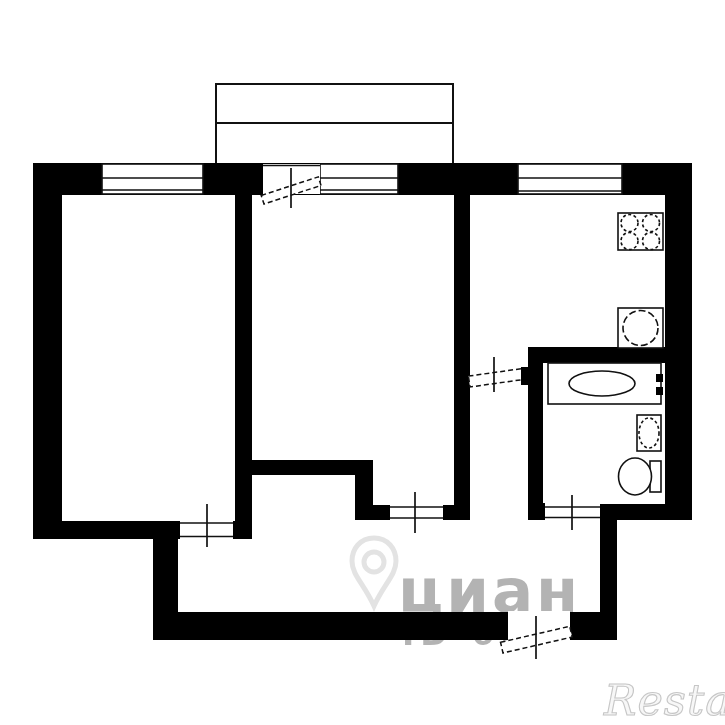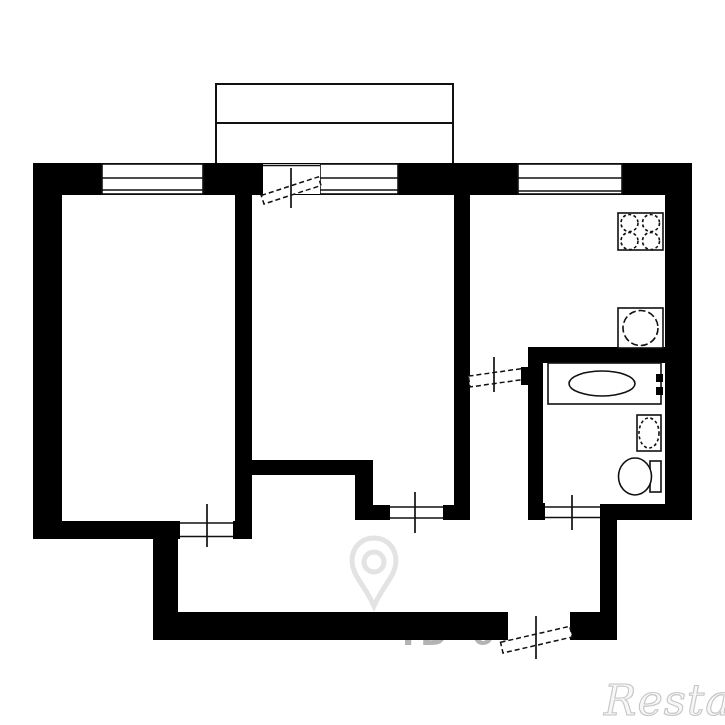--- a/index.html
+++ b/index.html
@@ -40,20 +40,21 @@
   }
 </style>
 </head>
 <body>
 
 <div class="stage">
 
   <svg class="wm-pin" width="52" height="78" viewBox="0 0 52 78">
     <path d="M26 4 C12 4 4 15 4 27 C4 41 16 50 26 72 C36 50 48 41 48 27 C48 15 40 4 26 4 Z M26 18 a10 10 0 1 1 0 20 a10 10 0 1 1 0 -20 Z" fill="none" stroke="#555" stroke-width="5"></path>
   </svg>
+  <div class="wm-cian">циан</div>
   <div class="wm-cian-id">ID 69</div>
 
   <svg class="plan" width="725" height="725" viewBox="0 0 725 725">
 
     <g>
       <rect class="ln" x="216" y="84" width="237" height="82"></rect>
       <line class="ln" x1="216" y1="123" x2="453" y2="123"></line>
     </g>
 
     <g>

